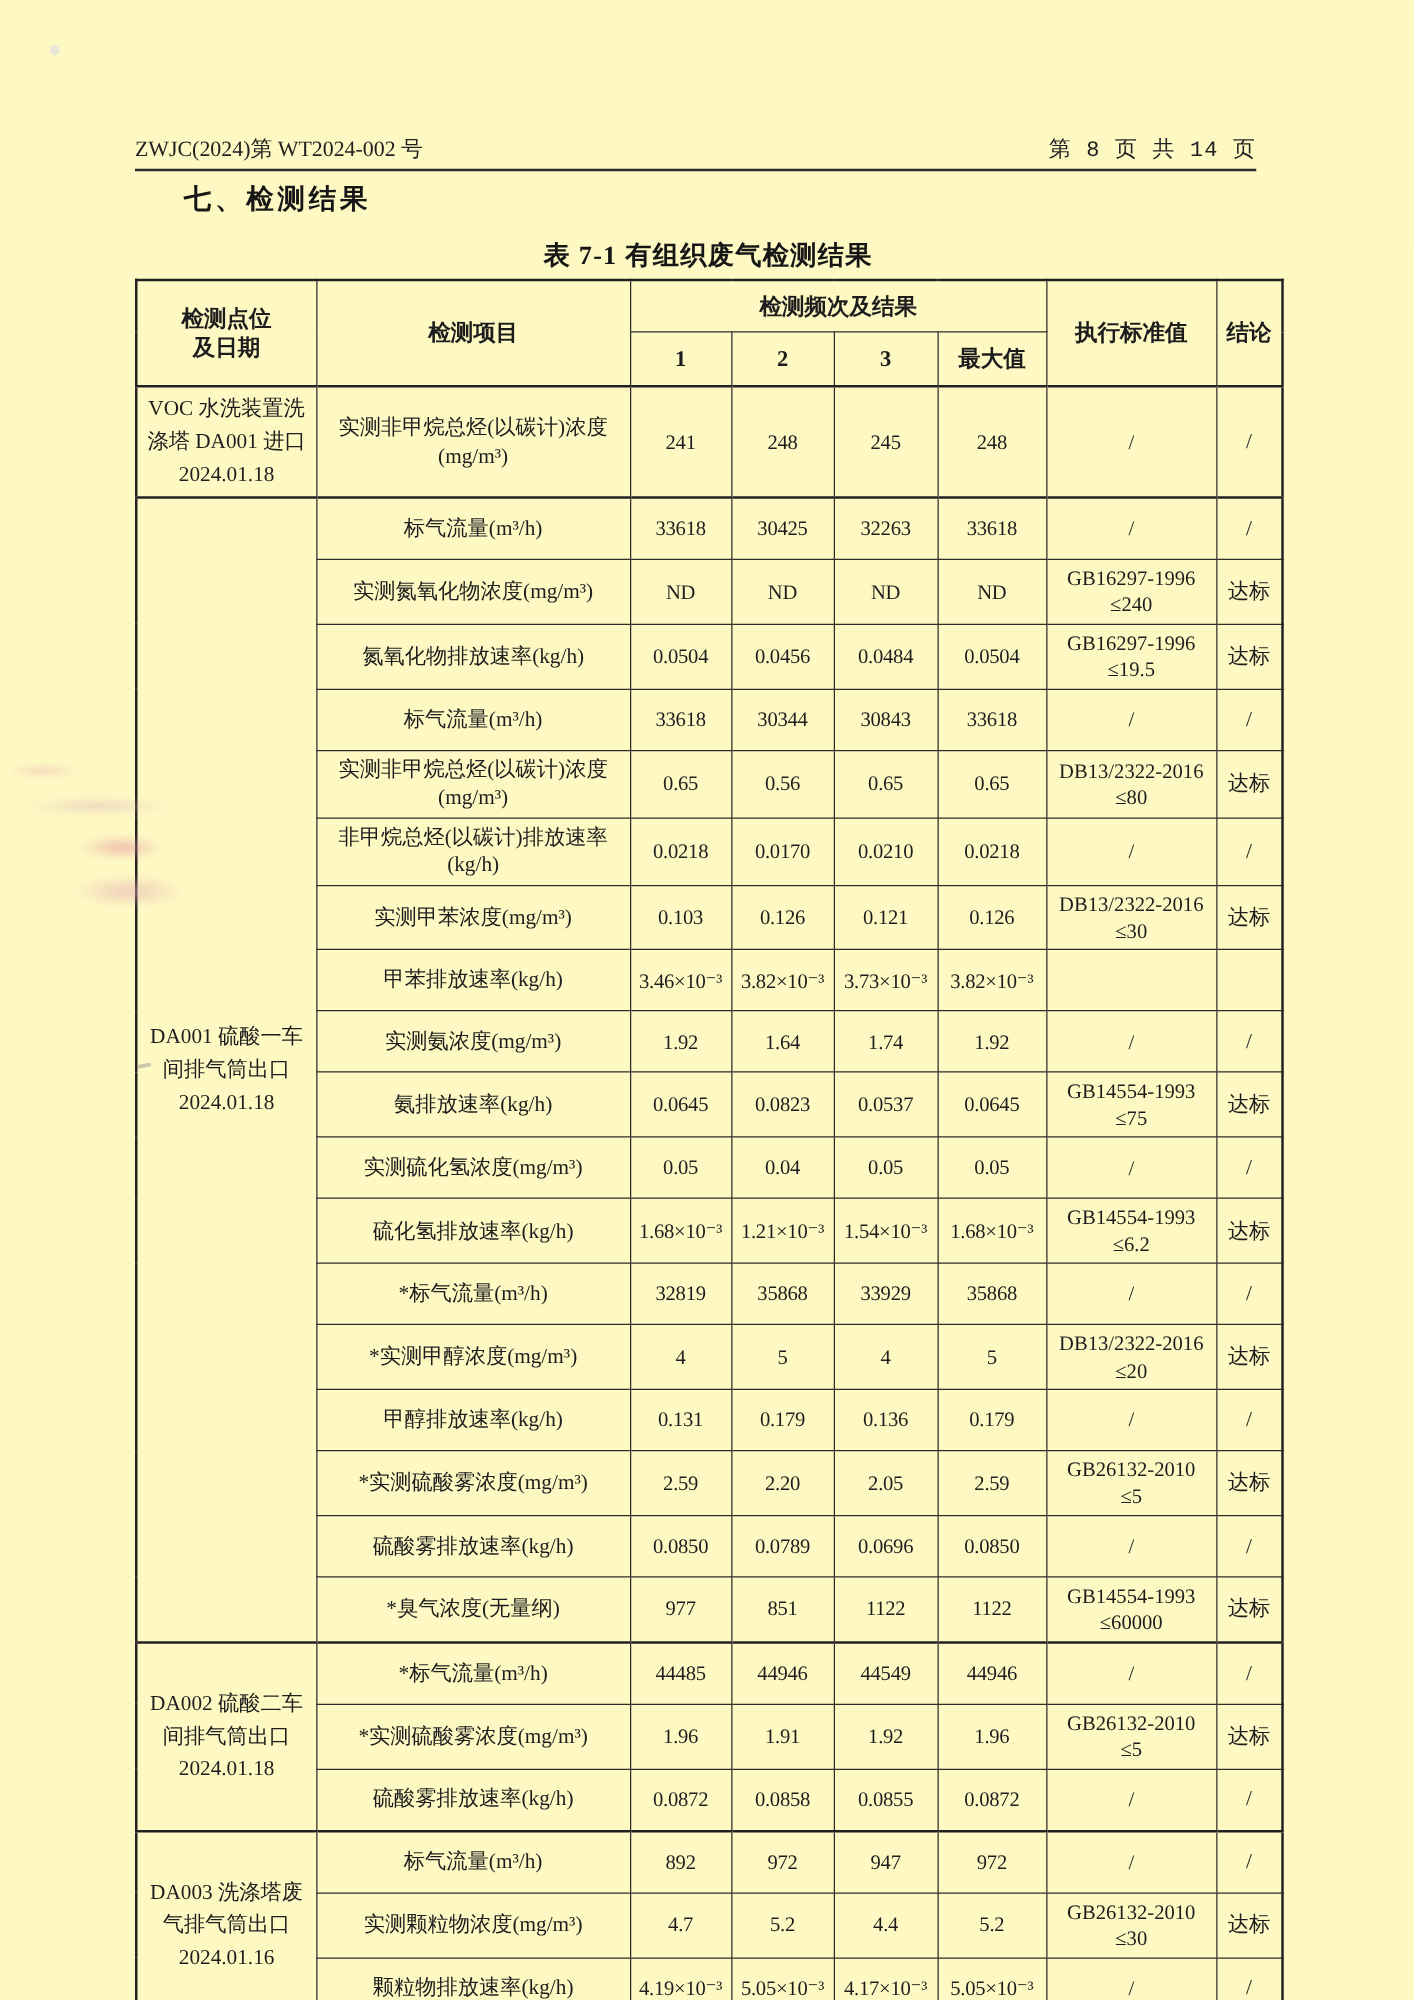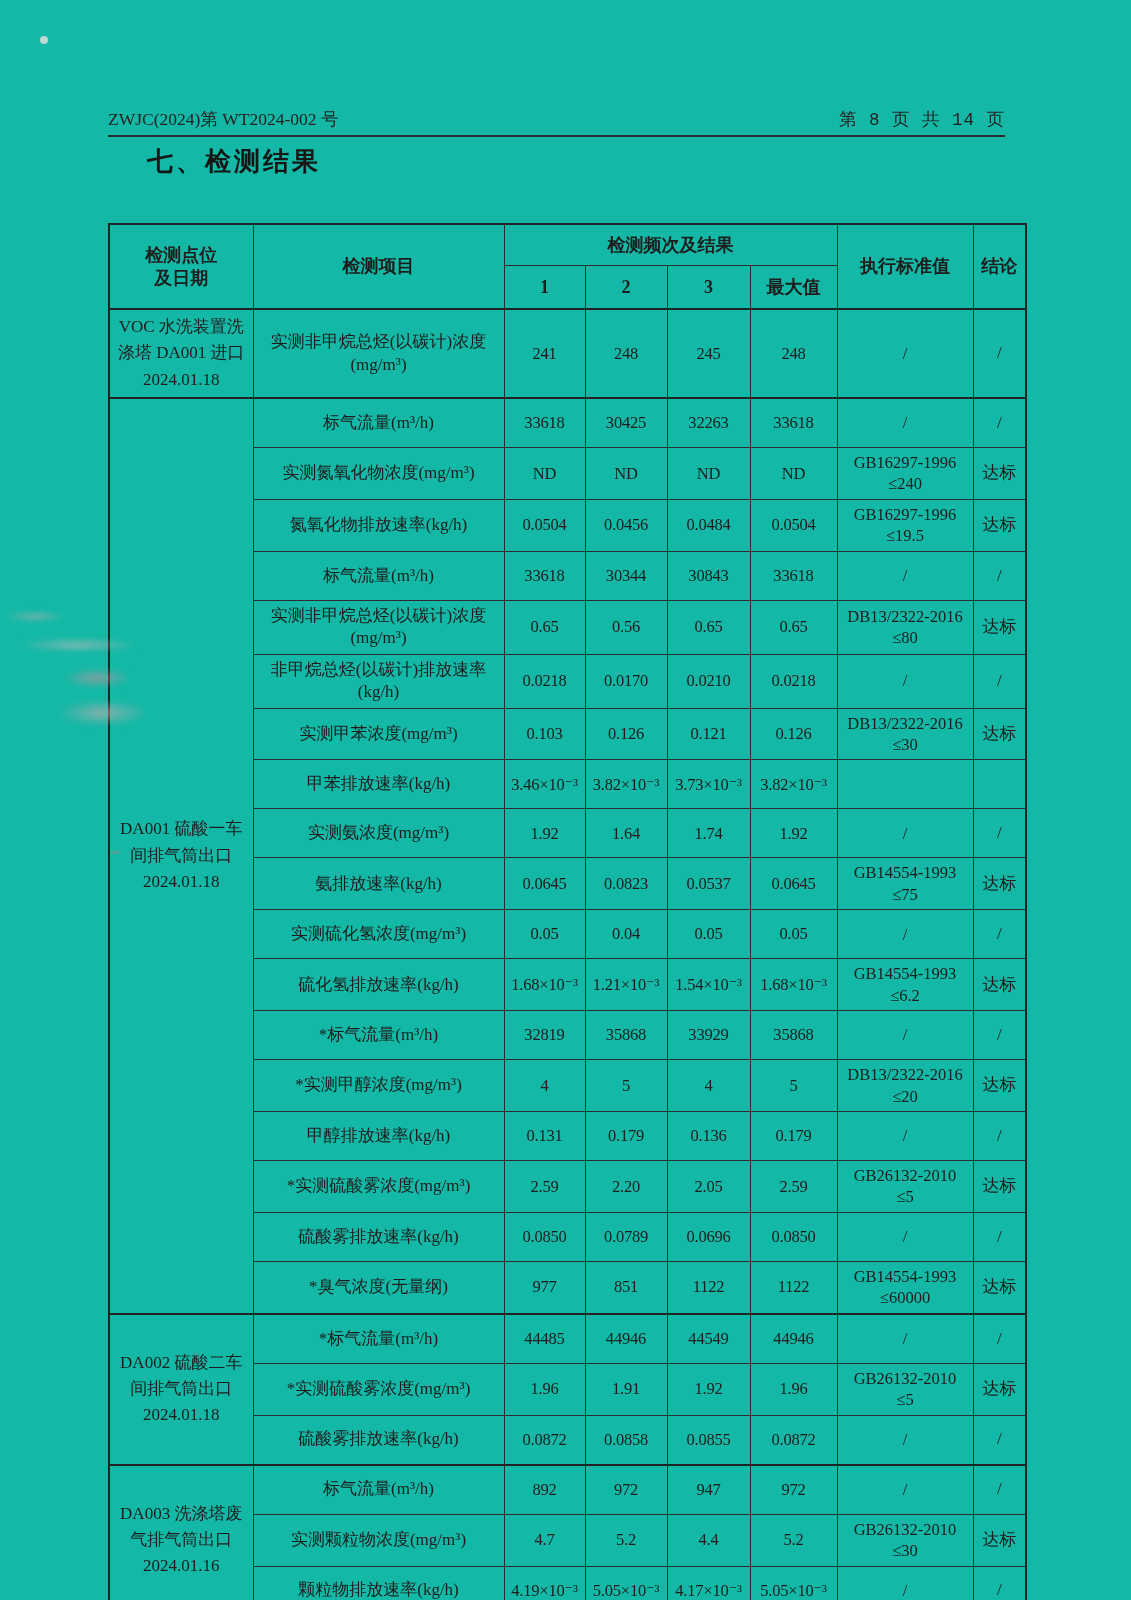--- a/index.html
+++ b/index.html
@@ -8,40 +8,40 @@
   body {
     width: 1131px; height: 1600px;
     position: relative;
     background: #f6f5f2;
     overflow: hidden;
     font-family: "Liberation Serif", "DejaVu Serif", serif;
     color: #1d1d1d;
   }
   .page {
     position: absolute; inset: 0;
-    background: #14b8a6;
+    background: #fef9c3;
   }
   
   .page-header {
     position: absolute;
     top: 107px; left: 108px; width: 897px;
     display: flex; justify-content: space-between; align-items: flex-end;
     font-size: 17.5px;
     color: #222;
   }
   .page-header .page-no { letter-spacing: 1px; font-family: Liberation Mono, monospace; }
   .header-rule {
     position: absolute; top: 135px; left: 108px; width: 897px; height: 2px;
     background: #2b2b2b;
   }
   
   .section-title {
     position: absolute; top: 144px; left: 147px;
     margin: 0;
-    font-size: 26px; font-weight: bold;
+    font-size: 22px; font-weight: bold;
     letter-spacing: 3px;
     color: #161616;
   }
   .table-title {
     position: absolute; top: 190px; left: 108px; width: 917px;
     text-align: center;
     font-size: 21px; font-weight: bold;
     letter-spacing: 1px;
     color: #161616;
   }
@@ -124,20 +124,21 @@
 
 <div class="page">
 
   <div class="page-header">
     <span class="doc-no">ZWJC(2024)第 WT2024-002 号</span>
     <span class="page-no">第 8 页 共 14 页</span>
   </div>
   <div class="header-rule"></div>
 
   <h1 class="section-title">七、检测结果</h1>
+  <div class="table-title">表 7-1 有组织废气检测结果</div>
 
   <table class="results-table">
     <colgroup>
       <col style="width:144px">
       <col style="width:251px">
       <col style="width:81px">
       <col style="width:82px">
       <col style="width:83px">
       <col style="width:87px">
       <col style="width:136px">

